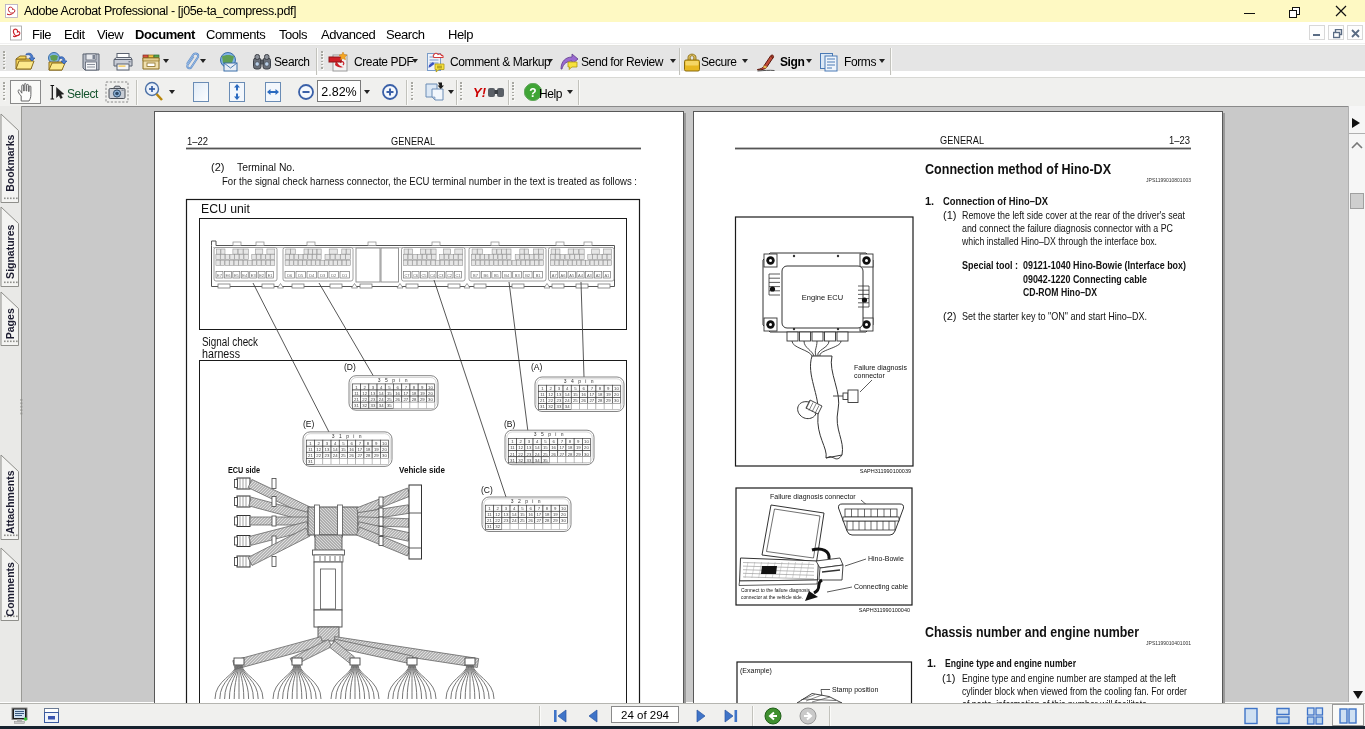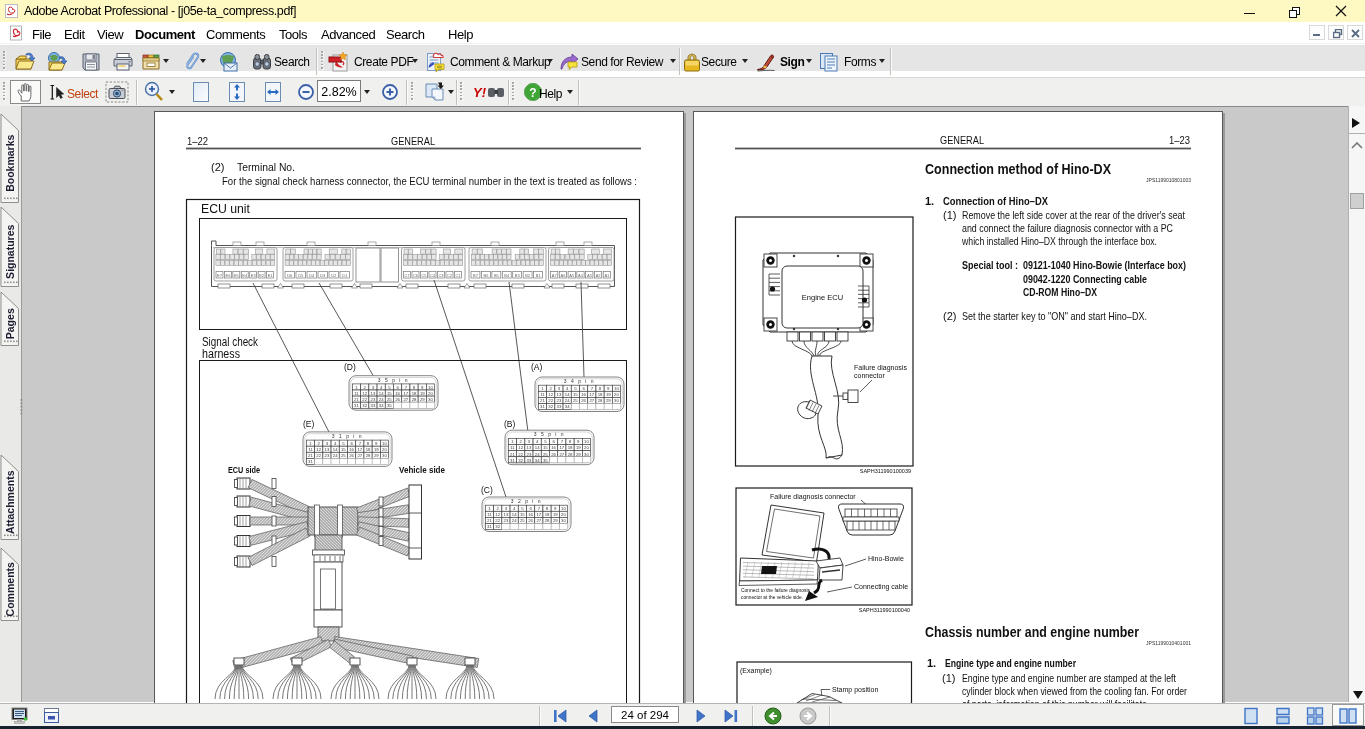--- a/index.html
+++ b/index.html
@@ -189,21 +189,21 @@
       <div style="position:absolute;left:0;top:16.0px;width:1.5px;height:1.5px;background:#a8a8a2;box-shadow:0.8px 0.8px 0 #fdfdfb"></div>
     </div>
     <div style="position:absolute;left:10px;top:2px;width:31px;height:24px;background:#fafaf8;border:1px solid #8a8a8a"></div>
     <div style="position:absolute;left:13px;top:2px;line-height:0"><svg width="24" height="24" viewBox="0 0 24 24">
         <path d="M8.2 21 L8.2 16 C6.5 14.5, 4.6 11.5, 5.2 10.4 C5.8 9.4, 7.2 10, 8 11.8 L8.8 13.2 L8.8 6 C8.8 4.4, 10.7 4.4, 10.7 6 L10.7 11 L11.2 11 L11.2 4.8 C11.2 3.1, 13.2 3.1, 13.2 4.8 L13.2 11 L13.7 11 L13.7 5.6 C13.7 4, 15.6 4, 15.6 5.6 L15.6 11.5 L16.1 11.5 L16.1 7 C16.1 5.5, 17.9 5.5, 17.9 7 L17.9 14.5 C17.9 17.5, 17 19.3, 16 21 Z" fill="#fdfdfd" stroke="#666" stroke-width="1"></path>
       </svg></div>
     <div style="position:absolute;left:46px;top:3px;line-height:0"><svg width="24" height="22" viewBox="0 0 24 22">
         <path d="M4.5 4.5 h3.6 M6.3 4.5 v13.5 M4.5 18 h3.6" stroke="#111" stroke-width="1.2" fill="none"></path>
         <path d="M10.5 6.5 L10.5 16.5 L13 14.2 L14.6 17.6 L16.4 16.7 L14.8 13.4 L17.8 13 Z" fill="#222" stroke="#000" stroke-width="0.4"></path>
       </svg></div>
-    <div style="position:absolute;left:67px;top:9px;font-size:12px;font-weight:normal;color:#c2410c;white-space:nowrap;letter-spacing:-0.4px">Select</div>
+    <div style="position:absolute;left:67px;top:9px;font-size:12px;font-weight:normal;color:#14532d;white-space:nowrap;letter-spacing:-0.4px">Select</div>
     <div style="position:absolute;left:104px;top:2px;line-height:0"><svg width="26" height="24" viewBox="0 0 26 24">
         <rect x="2" y="2" width="22" height="20" fill="none" stroke="#888" stroke-dasharray="2.2 1.6" stroke-width="1"></rect>
         <rect x="5" y="8.5" width="16" height="10" rx="1.2" fill="#c8cdd5" stroke="#4a4f57"></rect>
         <path d="M9.5 8.5 L11 6.2 L15.5 6.2 L17 8.5 Z" fill="#c8cdd5" stroke="#4a4f57"></path>
         <circle cx="13" cy="13.5" r="3.6" fill="#8fb3d9" stroke="#2f4a66"></circle>
         <circle cx="13" cy="13.5" r="1.8" fill="#2f4a66"></circle>
         <rect x="17.5" y="9.5" width="2.2" height="1.4" fill="#8a8f98"></rect>
       </svg></div>
     <div style="position:absolute;left:136px;top:2px;width:1px;height:25px;background:#c2c2bc;box-shadow:1px 0 0 #fbfbf9"></div>
     <div style="position:absolute;left:142px;top:2px;line-height:0"><svg width="24" height="24" viewBox="0 0 24 24">

